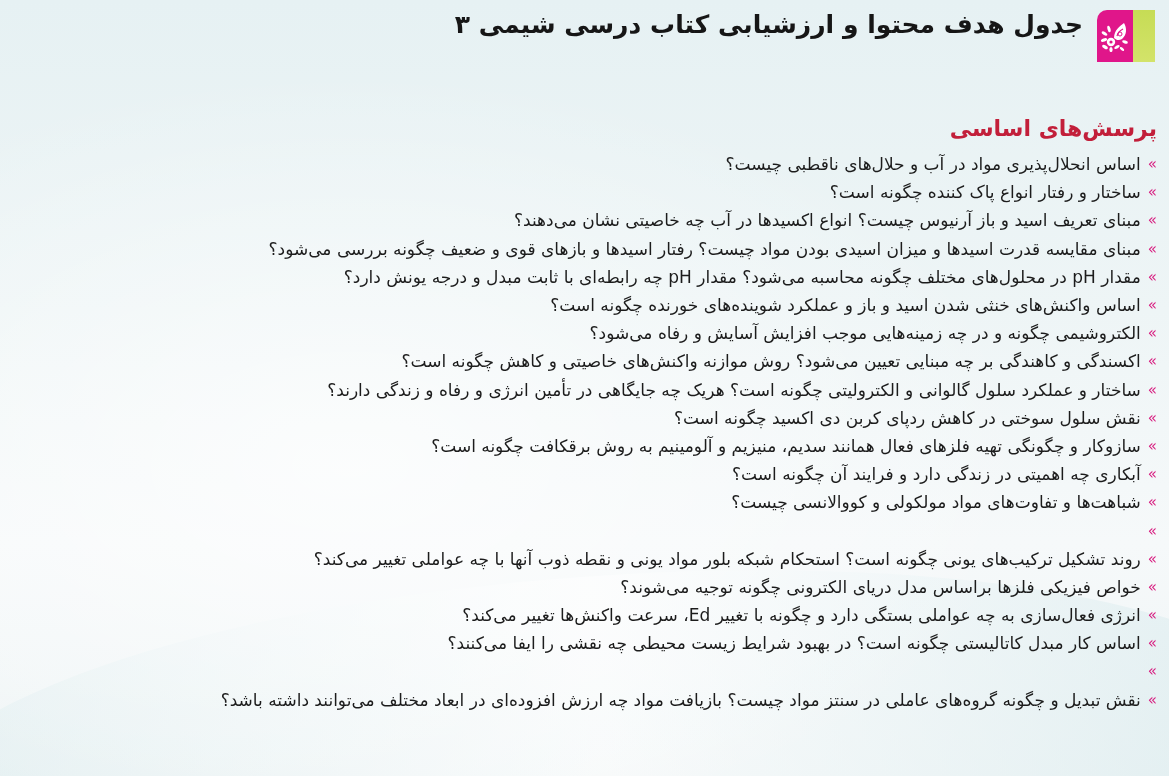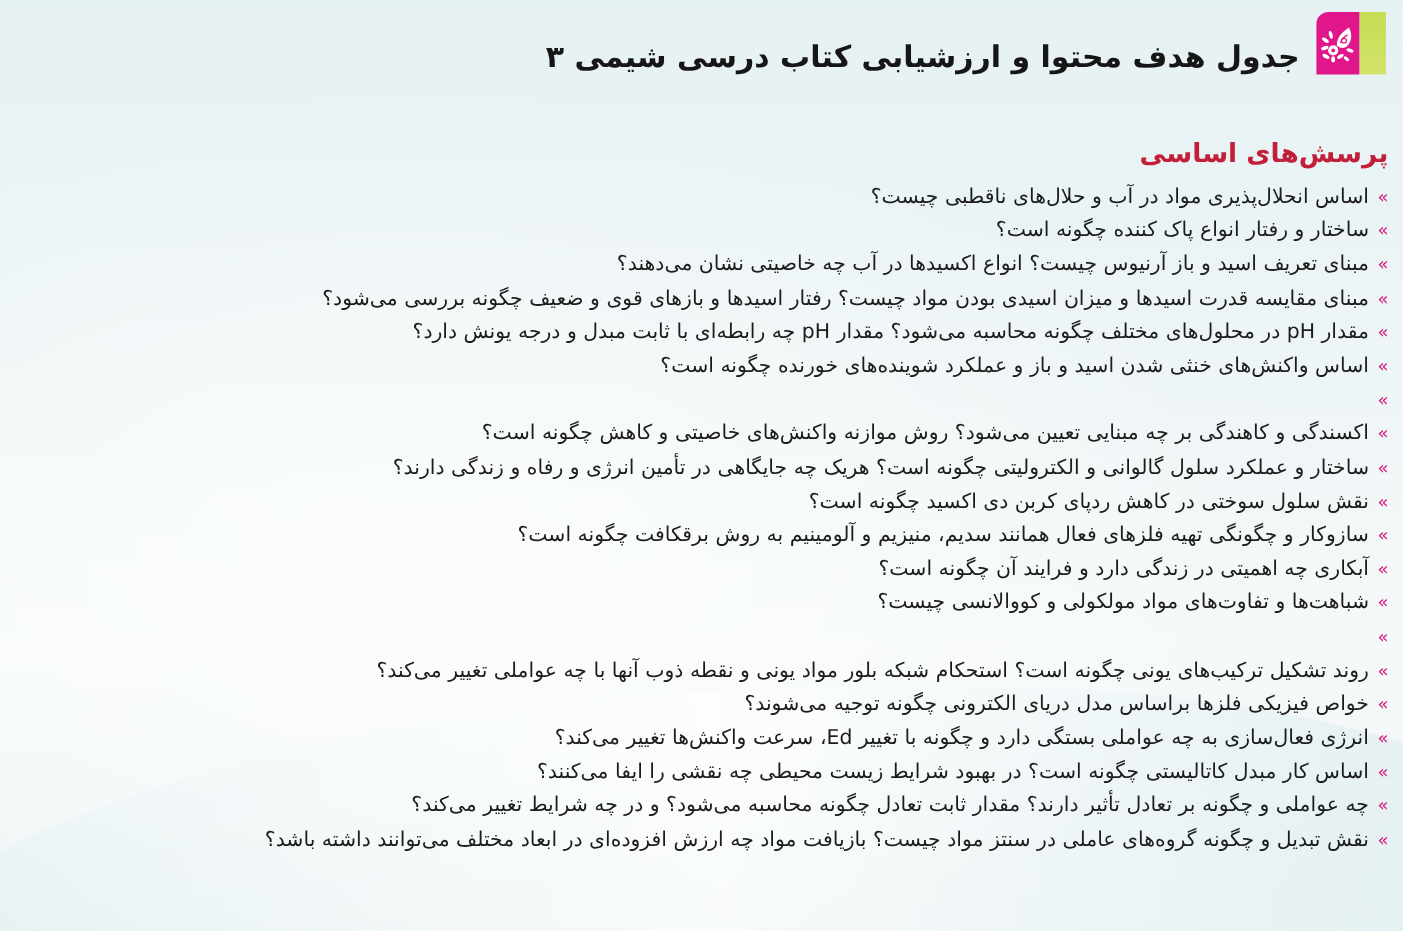--- a/index.html
+++ b/index.html
@@ -38,21 +38,21 @@
       direction: rtl;
       width: 1169px;
       height: 776px;
     }
     .header {
       position: absolute;
       top: 10px;
       right: 14px;
       display: flex;
       flex-direction: row;
-      align-items: flex-end;
+      align-items: flex-start;
       gap: 14px;
     }
     .logo {
       position: relative;
       width: 58px;
       height: 52px;
       display: flex;
       direction: ltr;
     }
     .logo .magenta {
@@ -170,20 +170,21 @@
       <li>
           <span class="bullet">»</span>
           <span>مقدار pH در محلول‌های مختلف چگونه محاسبه می‌شود؟ مقدار pH چه رابطه‌ای با ثابت مبدل و درجه یونش دارد؟</span>
         </li>
       <li>
           <span class="bullet">»</span>
           <span>اساس واکنش‌های خنثی شدن اسید و باز و عملکرد شوینده‌های خورنده چگونه است؟</span>
         </li>
       <li>
           <span class="bullet">»</span>
+          <span>الکتروشیمی چگونه و در چه زمینه‌هایی موجب افزایش آسایش و رفاه می‌شود؟</span>
         </li>
       <li>
           <span class="bullet">»</span>
           <span>اکسندگی و کاهندگی بر چه مبنایی تعیین می‌شود؟ روش موازنه واکنش‌های خاصیتی و کاهش چگونه است؟</span>
         </li>
       <li>
           <span class="bullet">»</span>
           <span>ساختار و عملکرد سلول گالوانی و الکترولیتی چگونه است؟ هریک چه جایگاهی در تأمین انرژی و رفاه و زندگی دارند؟</span>
         </li>
       <li>
@@ -216,21 +217,20 @@
       <li>
           <span class="bullet">»</span>
           <span>انرژی فعال‌سازی به چه عواملی بستگی دارد و چگونه با تغییر Ed، سرعت واکنش‌ها تغییر می‌کند؟</span>
         </li>
       <li>
           <span class="bullet">»</span>
           <span>اساس کار مبدل کاتالیستی چگونه است؟ در بهبود شرایط زیست محیطی چه نقشی را ایفا می‌کنند؟</span>
         </li>
       <li>
           <span class="bullet">»</span>
-          <span>چه عواملی و چگونه بر تعادل تأثیر دارند؟ مقدار ثابت تعادل چگونه محاسبه می‌شود؟ و در چه شرایط تغییر می‌کند؟</span>
         </li>
       <li>
           <span class="bullet">»</span>
           <span>نقش تبدیل و چگونه گروه‌های عاملی در سنتز مواد چیست؟ بازیافت مواد چه ارزش افزوده‌ای در ابعاد مختلف می‌توانند داشته باشد؟</span>
         </li>
     </ul>
   </div>
 
 </div>
 

